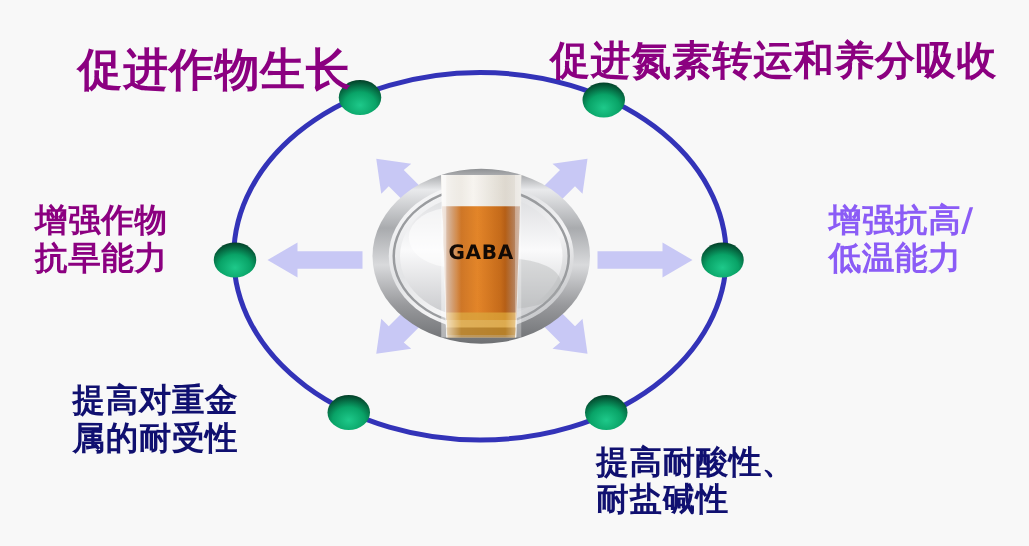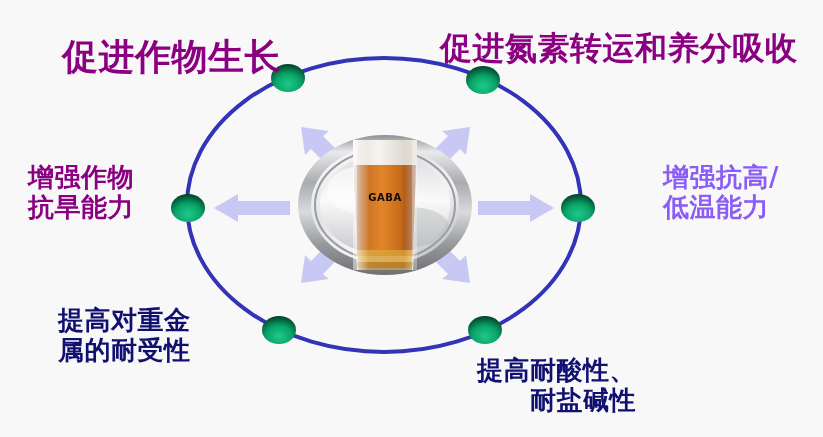--- a/index.html
+++ b/index.html
@@ -33,36 +33,36 @@
     line-height: 1.14;
     letter-spacing: 0.5px;
     white-space: pre-line;
     font-family: "DejaVu Sans", "Liberation Sans", sans-serif;
   }
   .label.t1 { left: 62px;  top: 36px;  font-size: 36px; color: #8b0080; }
   .label.t2 { left: 440px; top: 30px;  font-size: 32px; color: #8b0080; }
   .label.t3 { left: 28px;  top: 163px; font-size: 26px; color: #8b0080; text-align: right; }
   .label.t4 { left: 617px; top: 163px; font-size: 26px; color: #8b5cf6; text-align: left; margin-left: 46px; }
   .label.t5 { left: 58px;  top: 306px; font-size: 26px; color: #101070; text-align: left; font-family: Liberation Serif, serif; }
-  .label.t6 { left: 477px; top: 356px; font-size: 26px; color: #101070; text-align: right; }
+  .label.t6 { left: 477px; top: 356px; font-size: 26px; color: #101070; text-align: left; }
 
   #center-image {
     position: absolute;
     left: 297px;
     top: 134px;
     width: 176px;
     height: 142px;
   }
   .gaba-text {
     position: absolute;
     left: 0;
     top: 0;
     width: 100%;
     text-align: center;
-    font-size: 10px;
+    font-size: 16px;
     font-weight: bold;
     color: #120a05;
     letter-spacing: 0.6px;
     font-family: "DejaVu Sans", "Liberation Sans", sans-serif;
   }
 </style>
 </head>
 <body>
 
 <div id="stage">

